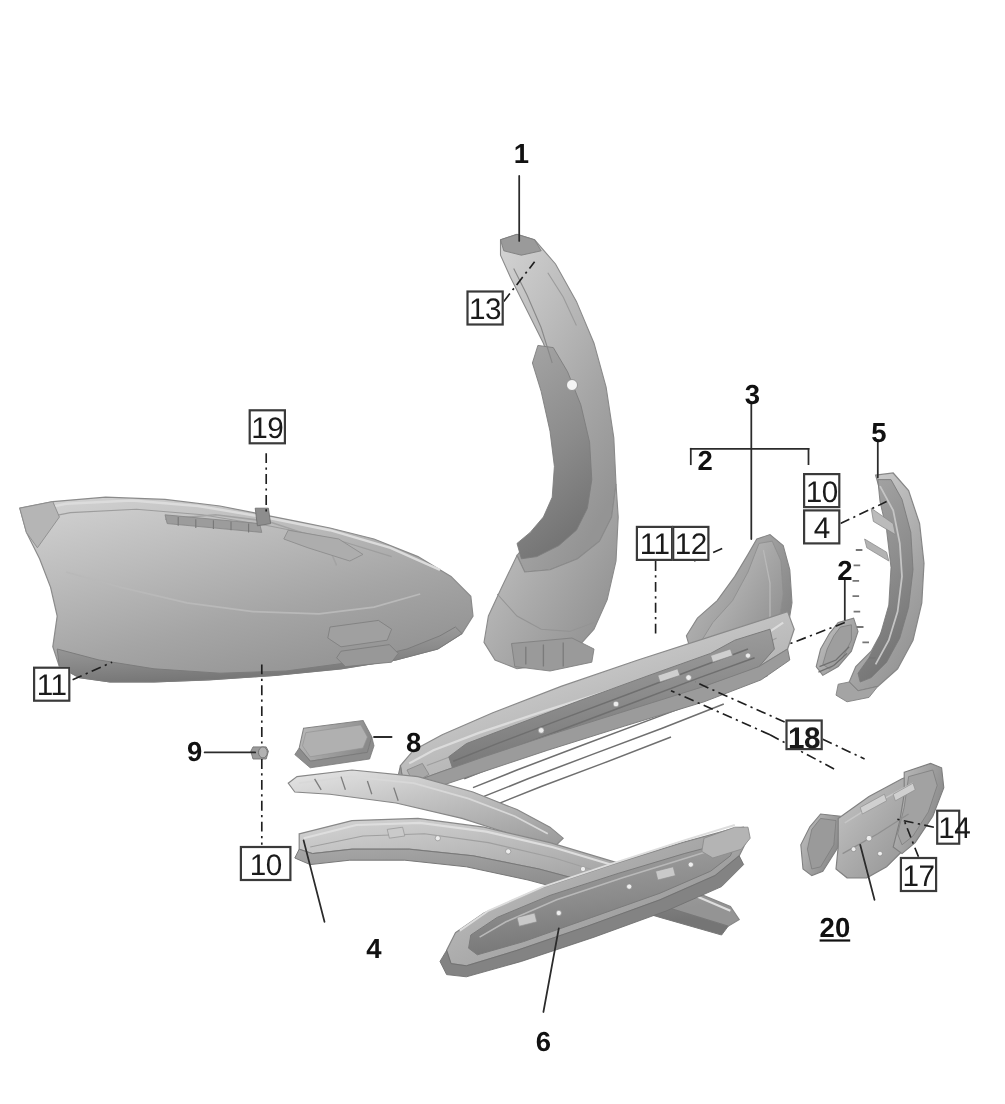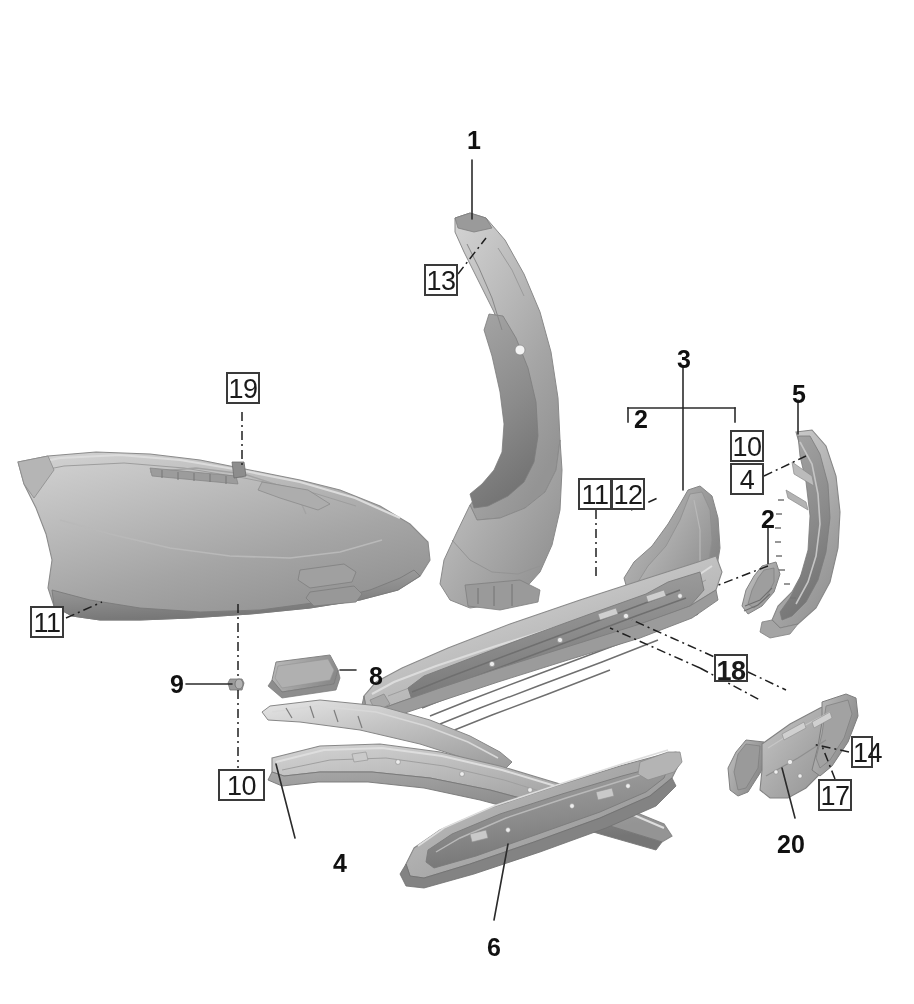--- a/index.html
+++ b/index.html
@@ -322,15 +322,15 @@
 
   <div class="plain-label" style="left:464px;top:128px;width:20px;">1</div>
   <div class="plain-label" style="left:674px;top:347px;width:20px;">3</div>
   <div class="plain-label" style="left:631px;top:407px;width:20px;">2</div>
   <div class="plain-label" style="left:789px;top:382px;width:20px;">5</div>
   <div class="plain-label" style="left:758px;top:507px;width:20px;">2</div>
   <div class="plain-label" style="left:167px;top:672px;width:20px;">9</div>
   <div class="plain-label" style="left:366px;top:664px;width:20px;">8</div>
   <div class="plain-label" style="left:330px;top:851px;width:20px;">4</div>
   <div class="plain-label" style="left:484px;top:935px;width:20px;">6</div>
-  <div class="plain-label" style="left:776px;top:832px;width:30px;">20</div>
+  <div class="plain-label" style="left:744px;top:832px;width:30px;text-decoration:underline;">20</div>
 
 </div>
 
 </body></html>

